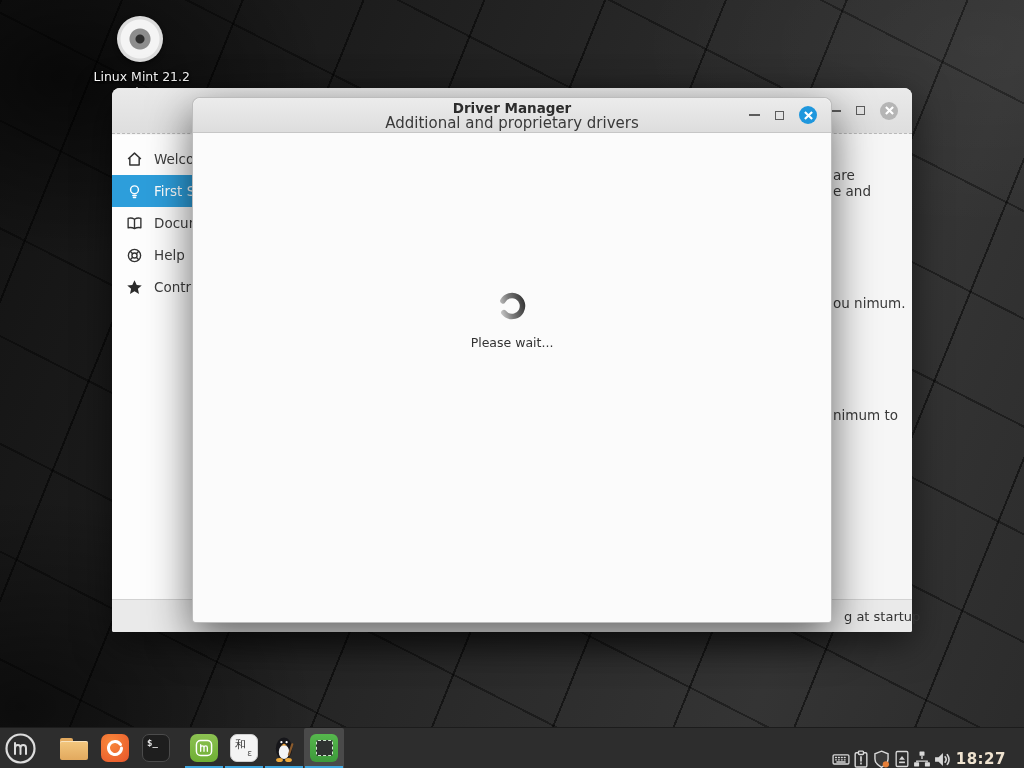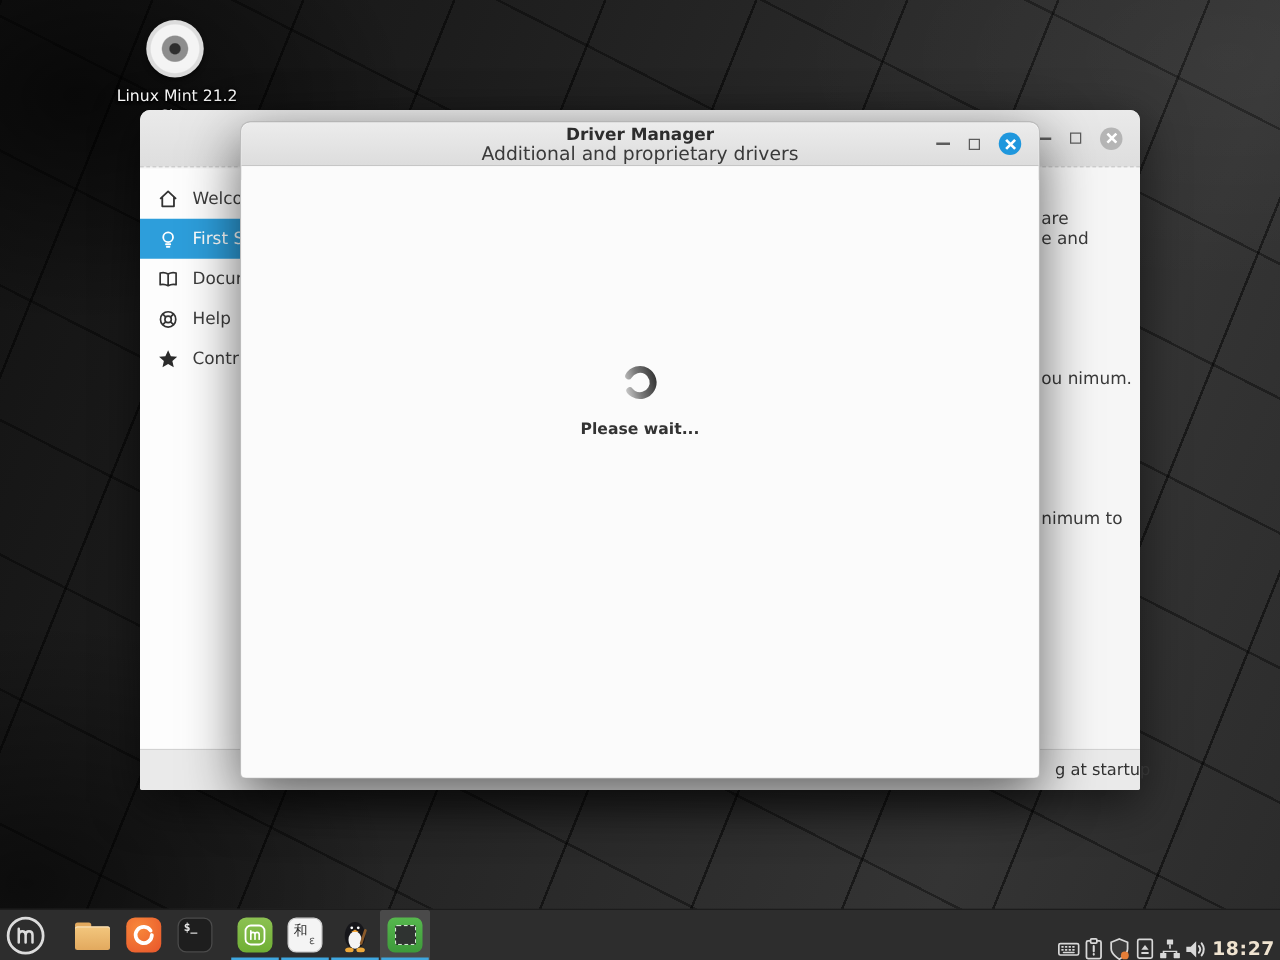--- a/index.html
+++ b/index.html
@@ -57,21 +57,21 @@
   .dialog-header { position:relative; height:35px; background:linear-gradient(#ececec,#dddddd);
     border-bottom:1px solid #c6c6c6; border-radius:8px 8px 0 0;
     display:flex; flex-direction:column; align-items:center; justify-content:center; }
   .dialog-title { font-size:13.5px; font-weight:bold; color:#2d2d2d; line-height:16px; }
   .dialog-subtitle { font-size:15px; color:#3a3a3a; line-height:14px; }
   .dialog-close { background:#1f97dd; }
   .dialog-content { position:absolute; top:46px; bottom:0; left:0; right:0; background:#fbfbfb;
     display:flex; flex-direction:column; align-items:center; border-radius:0 0 4px 4px; }
   .spinner { margin-top:146px; width:32px; height:32px; }
   .status-heading { margin-top:31px; font-size:19px; font-weight:bold; color:#2c2c2c; }
-  .status-subtext { margin-top:13px; font-size:12.5px; color:#333;font-weight:bold; }
+  .status-subtext { margin-top:13px; font-size:12.5px; color:#333; }
 
   
   .taskbar { position:absolute; left:0; right:0; bottom:0; height:41px; background:#2d2d2d;
     border-top:1px solid #1c1c1c; display:flex; align-items:center; z-index:10; }
   .menu-button { width:40px; height:41px; display:flex; align-items:center; justify-content:center; }
   .launchers { display:flex; align-items:center; gap:13px; margin-left:20px; }
   .launcher { width:28px; height:28px; position:relative; }
   .icon-folder { position:relative; width:28px; height:22px; margin-top:4px; }
   .icon-folder .back { position:absolute; left:0; top:0; width:13px; height:5px; background:#e2a95e; border-radius:2px 2px 0 0; }
   .icon-folder .front { position:absolute; left:0; top:3px; width:28px; height:19px; border-radius:2px;
@@ -85,21 +85,21 @@
   .win-btn.active { background:rgba(255,255,255,0.14); border-radius:2px 2px 0 0; }
   .icon-mintwelcome { width:28px; height:28px; border-radius:7px; background:linear-gradient(#8cc152,#6faf34);
     display:flex; align-items:center; justify-content:center; }
   .icon-language { width:28px; height:28px; border-radius:7px; background:#f4f4f4; border:1px solid #cfcfcf;
     color:#2b2b2b; position:relative; }
   .icon-language .g1 { position:absolute; left:4px; top:2px; font-size:11px; }
   .icon-language .g2 { position:absolute; right:5px; bottom:3px; font-size:9px; color:#555; }
   .icon-activewin { width:28px; height:28px; border-radius:6px; background:linear-gradient(#56b84d,#3d9a3a);
     display:flex; align-items:center; justify-content:center; }
   .icon-activewin .inner { width:17px; height:16px; background:#2f3331; border:1px dashed #cfe8cf; border-radius:2px; }
-  .tray { margin-left:auto; display:flex; align-items:center; gap:0; padding-right:4px;margin-top:22px; }
+  .tray { margin-left:auto; display:flex; align-items:center; gap:0; padding-right:18px;margin-top:22px; }
   .tray svg { display:block; }
   .clock { font-size:15px; font-weight:bold; color:#efe3d0; letter-spacing:0.5px; margin-left:3px; }
 </style>
 </head>
 <body>
 
 <div id="desktop">
   <div id="wallpaper"></div>
 
   <div class="desktop-icon">

